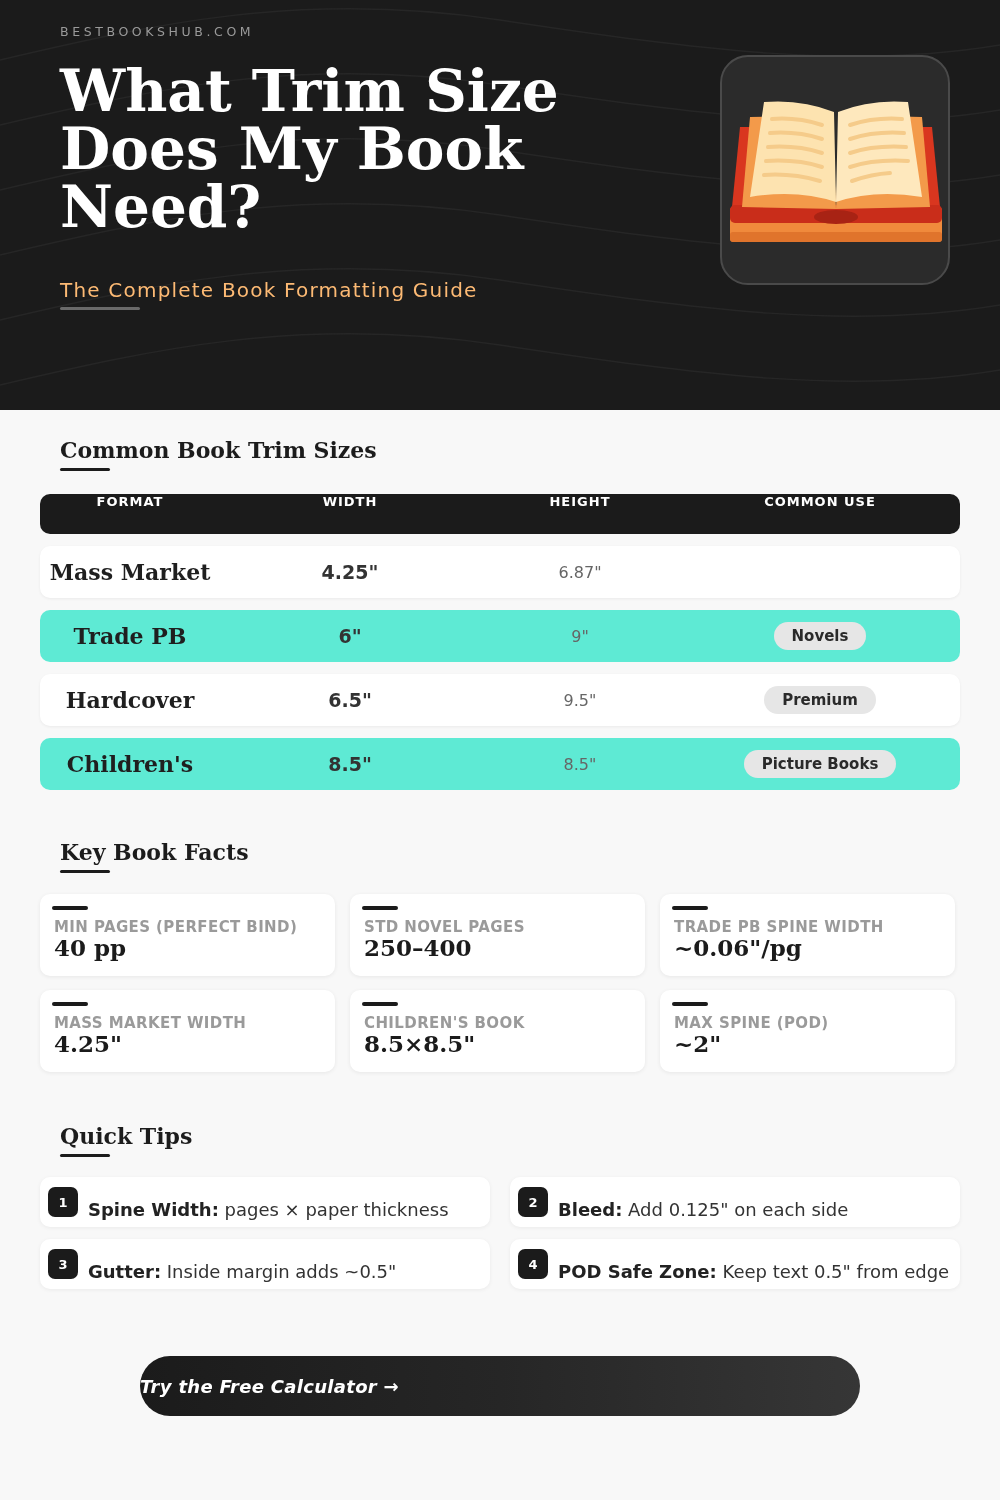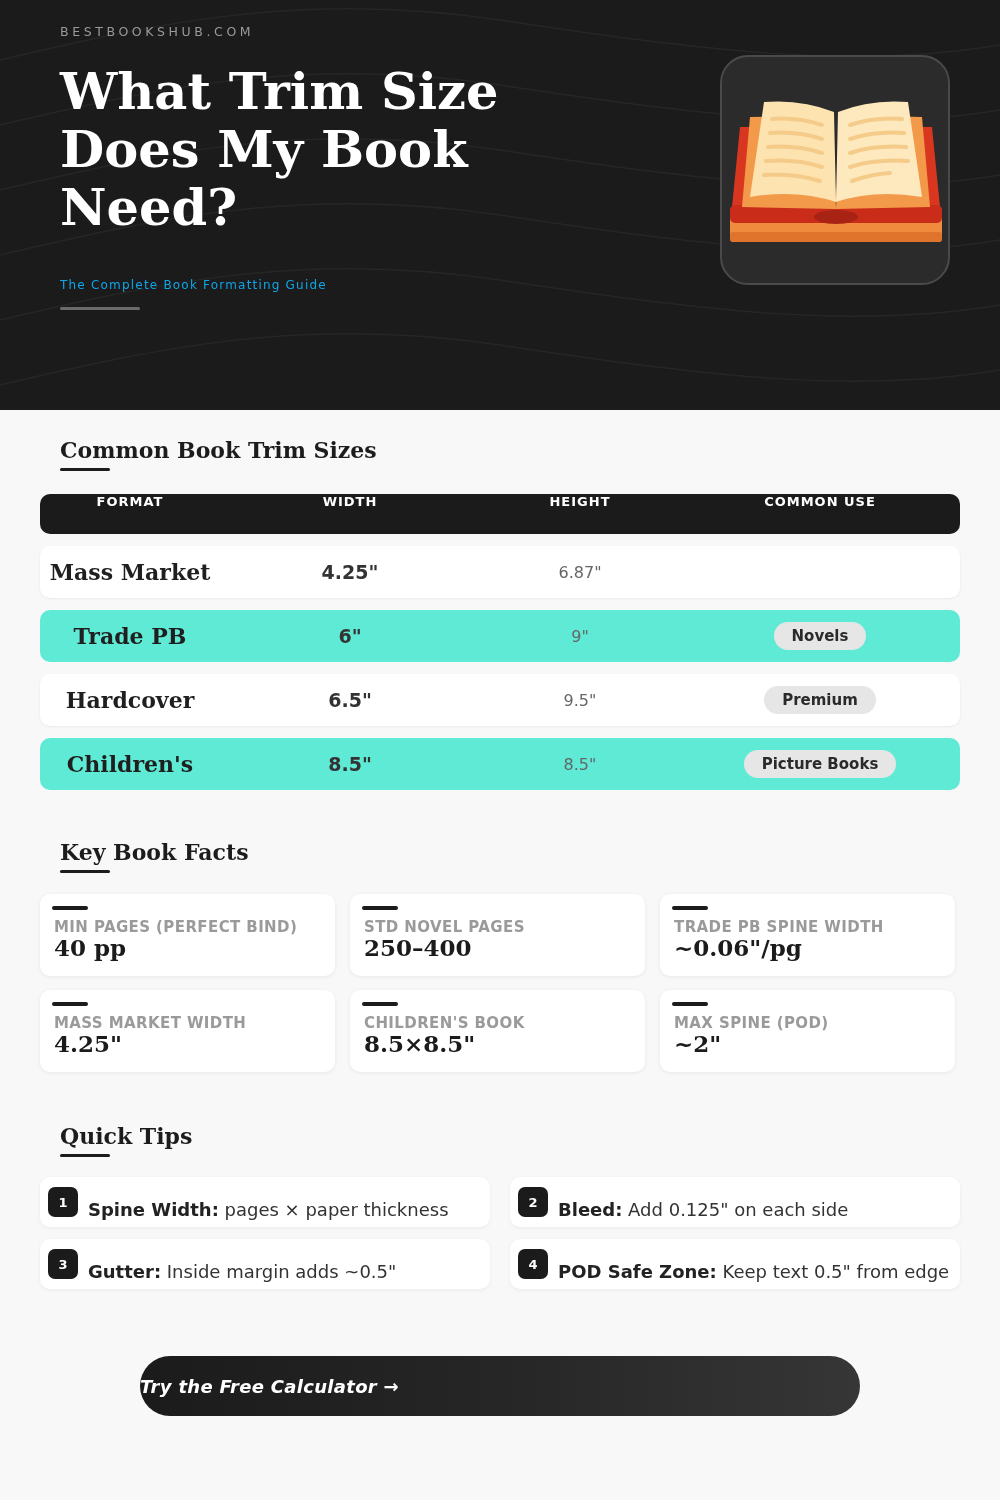--- a/index.html
+++ b/index.html
@@ -3,22 +3,22 @@
 <meta charset="utf-8">
 <style>
   * { box-sizing: border-box; margin: 0; padding: 0; }
   html, body { width: 1000px; height: 1500px; background: #f8f8f8; overflow: hidden; }
   body { font-family: "DejaVu Sans", sans-serif; color: #1c1c1c; position: relative; }
 
   
   .hero { position: absolute; left: 0; top: 0; width: 1000px; height: 410px; background: #1b1b1b; overflow: hidden; }
   .hero svg.waves { position: absolute; left: 0; top: 0; width: 1000px; height: 410px; }
   .brand { position: absolute; left: 60px; top: 24px; font-size: 12.5px; font-weight: normal; letter-spacing: 3.6px; color: #9a9a9a; }
-  .hero-title { position: absolute; left: 60px; top: 62px; width: 560px; font-family: "DejaVu Serif", serif; font-weight: bold; font-size: 51px; line-height: 58px; color: #ffffff; }
-  .hero-sub { position: absolute; left: 60px; top: 278px; font-size: 12px; letter-spacing: 1.2px; color: #0ea5e9; }
+  .hero-title { position: absolute; left: 60px; top: 62px; width: 560px; font-family: "DejaVu Serif", serif; font-weight: bold; font-size: 58px; line-height: 58px; color: #ffffff; }
+  .hero-sub { position: absolute; left: 60px; top: 278px; font-size: 20px; letter-spacing: 1.2px; color: #fdba74; }
   .hero-rule { position: absolute; left: 60px; top: 307px; width: 80px; height: 3px; background: #6a6a6a; border-radius: 2px; }
   .icon-box { position: absolute; left: 720px; top: 55px; width: 230px; height: 230px; border-radius: 28px; background: #2b2b2b; border: 2px solid #4a4a4a; }
   .icon-box svg { position: absolute; left: 0; top: 0; }
 
   
   .sec-h { position: absolute; left: 60px; font-family: "DejaVu Serif", serif; font-weight: bold; font-size: 22px; color: #1c1c1c; }
   .sec-h::after { content: ""; position: absolute; left: 0; bottom: -8px; width: 50px; height: 3px; background: #1c1c1c; border-radius: 2px; }
 
   
   .thead { position: absolute; left: 40px; top: 494px; width: 920px; height: 40px; background: #1b1b1b; border-radius: 10px; display: flex; align-items: flex-start; }

